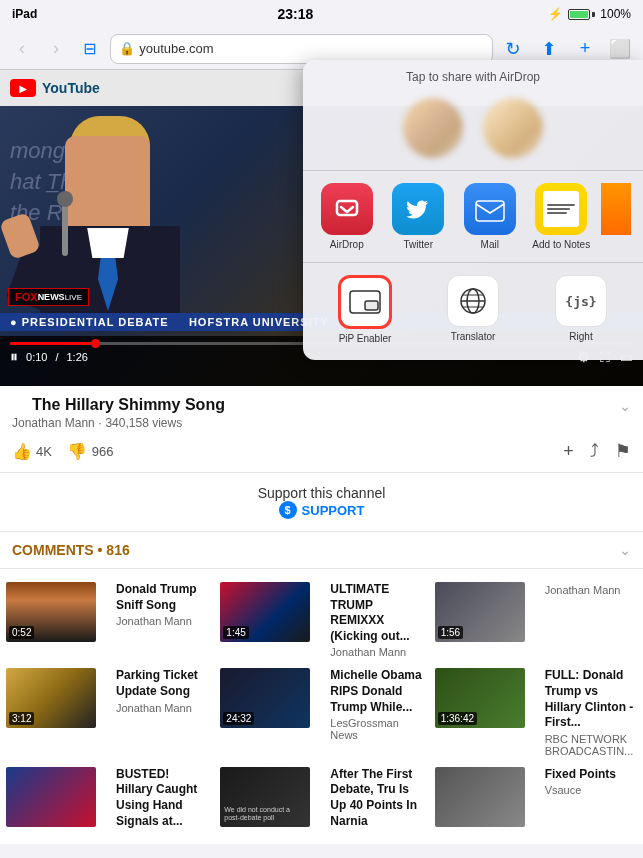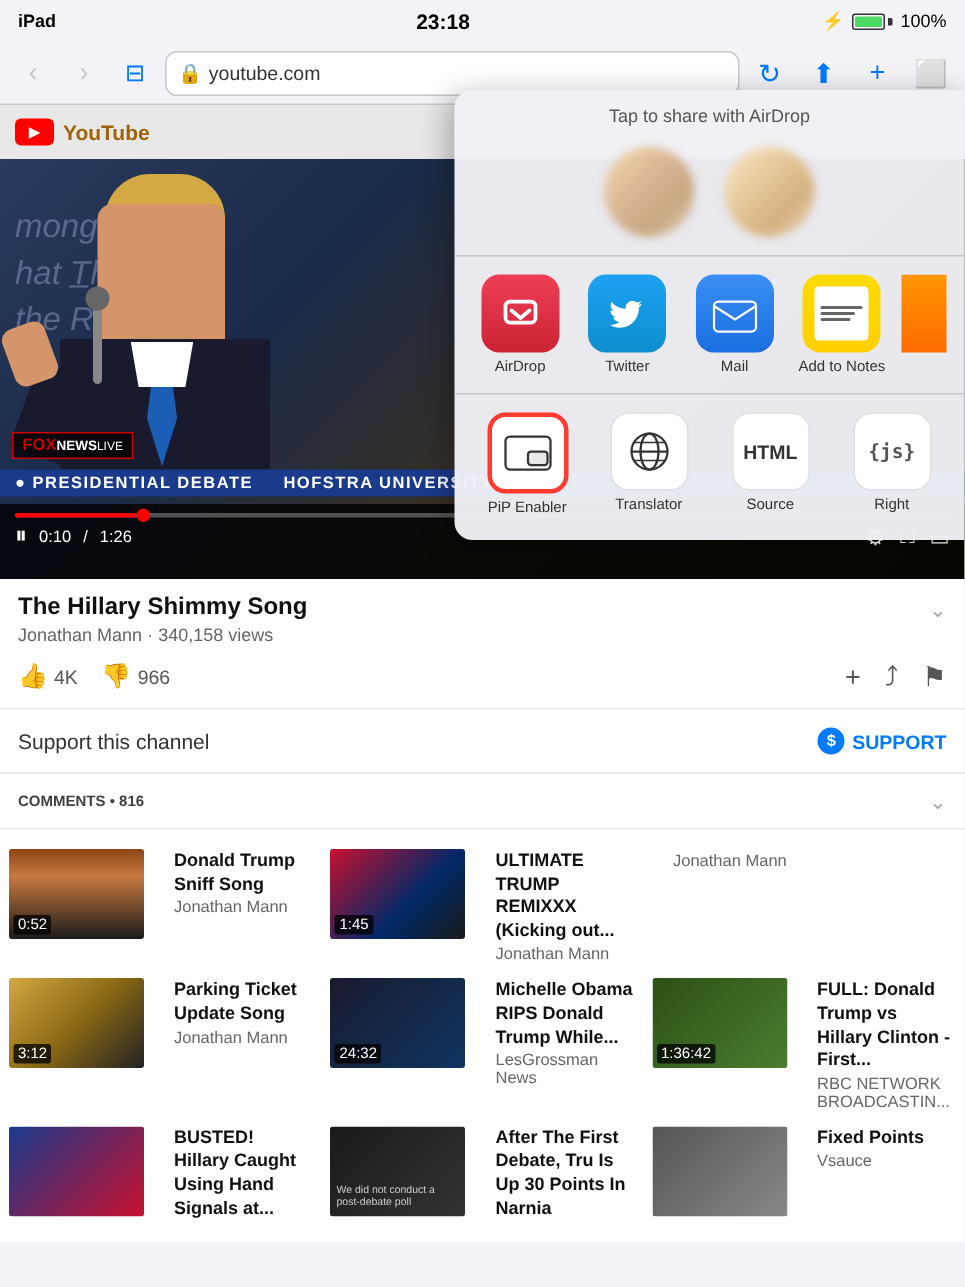--- a/index.html
+++ b/index.html
@@ -77,21 +77,21 @@
       gap: 6px;
       height: 36px;
     }
     .yt-logo-box {
       background: #ff0000;
       border-radius: 4px;
       width: 26px; height: 18px;
       display: flex; align-items: center; justify-content: center;
     }
     .yt-logo-play { color: white; font-size: 10px; }
-    .yt-title-text { font-size: 14px; font-weight: 600; color: #a16207; }
+    .yt-title-text { font-size: 14px; font-weight: 600; color: #0c4a6e; }
 
     
     .video-player {
       width: 100%;
       height: 280px;
       background: #1a1a1a;
       position: relative;
       overflow: hidden;
     }
     .video-bg {
@@ -172,21 +172,21 @@
     .ctrl-right { display: flex; align-items: center; gap: 10px; }
     .ctrl-icon { color: white; font-size: 14px; }
 
     
     .video-info {
       background: white;
       padding: 10px 12px;
       border-bottom: 1px solid #e5e5e5;
     }
     .video-title-row {
-      display: flex; justify-content: space-between; align-items: flex-start;
+      display: flex; justify-content: space-between; align-items: flex-start; margin-left: 20px;
     }
     .video-title { font-size: 16px; font-weight: 600; color: #111; }
     .chevron-down { color: #aaa; font-size: 14px; margin-top: 2px; }
     .video-meta { font-size: 12px; color: #666; margin-top: 2px; }
     .video-actions {
       display: flex; align-items: center; margin-top: 10px; gap: 16px;
     }
     .like-btn, .dislike-btn {
       display: flex; align-items: center; gap: 4px;
       color: #555; font-size: 13px; cursor: pointer;
@@ -194,40 +194,41 @@
     .like-icon, .dislike-icon { font-size: 16px; color: #555; }
     .action-spacer { flex: 1; }
     .action-icon-btn { color: #555; font-size: 18px; cursor: pointer; }
 
     
     .support-bar {
       background: white;
       display: flex; align-items: center; justify-content: space-between;
       padding: 12px 12px;
       border-bottom: 1px solid #e5e5e5;
+      flex-direction: column;
     }
     .support-text { font-size: 14px; color: #333; }
     .support-btn {
       display: flex; align-items: center; gap: 5px;
       color: #007aff; font-size: 13px; font-weight: 600; cursor: pointer;
     }
     .support-dollar {
       background: #007aff; color: white; font-size: 11px; font-weight: 700;
       width: 18px; height: 18px; border-radius: 50%;
       display: flex; align-items: center; justify-content: center;
     }
 
     
     .comments-header {
       background: white;
       display: flex; align-items: center; justify-content: space-between;
       padding: 10px 12px;
       border-bottom: 1px solid #e5e5e5;
     }
-    .comments-title { font-size: 10px; font-weight: 700; color: #404040; }
+    .comments-title { font-size: 14px; font-weight: 700; color: #a16207; }
     .comments-chevron { color: #aaa; font-size: 14px; }
 
     
     .video-list {
       background: white;
       padding: 8px 0;
     }
     .video-row {
       display: flex; gap: 0;
       width: 100%;
@@ -513,20 +514,24 @@
       <div class="thumb thumb-bg-2">
         <div style="width:100%;height:100%;background:linear-gradient(135deg,#c8102e 0%,#002868 60%,#1a1a1a 100%);"></div>
         <div class="duration-badge">1:45</div>
       </div>
       <div class="video-item-info">
         <div class="video-item-title">ULTIMATE TRUMP REMIXXX (Kicking out...</div>
         <div class="video-item-channel">Jonathan Mann</div>
       </div>
     </div>
     <div class="video-item">
+      <div class="thumb thumb-bg-3">
+        <div style="width:100%;height:100%;background:linear-gradient(135deg,#4a4a5a 0%,#888 100%);"></div>
+        <div class="duration-badge">1:56</div>
+      </div>
       <div class="video-item-info">
         <div class="video-item-channel">Jonathan Mann</div>
       </div>
     </div>
   </div>
 
   <div class="video-row">
     <div class="video-item">
       <div class="thumb thumb-bg-4">
         <div style="width:100%;height:100%;background:linear-gradient(135deg,#d4a843 0%,#8B6914 50%,#222 100%);"></div>
@@ -569,21 +574,21 @@
         <div class="video-item-channel"></div>
       </div>
     </div>
     <div class="video-item">
       <div class="thumb thumb-bg-8">
         <div style="width:100%;height:100%;background:linear-gradient(135deg,#1a1a1a 0%,#333 100%); display:flex; align-items:flex-end; padding:4px;">
           <span style="color:#ccc;font-size:7px;line-height:1.2;">We did not conduct a post-debate poll</span>
         </div>
       </div>
       <div class="video-item-info">
-        <div class="video-item-title">After The First Debate, Tru Is Up 30 Points In Narnia</div>
+        <div class="video-item-title">After The First Debate, Tru Is Up 40 Points In Narnia</div>
         <div class="video-item-channel"></div>
       </div>
     </div>
     <div class="video-item">
       <div class="thumb thumb-bg-9">
         <div style="width:100%;height:100%;background:linear-gradient(135deg,#555 0%,#888 100%);"></div>
       </div>
       <div class="video-item-info">
         <div class="video-item-title">Fixed Points</div>
         <div class="video-item-channel">Vsauce</div>
@@ -676,26 +681,20 @@
           <circle cx="16" cy="16" r="12" stroke="#333" stroke-width="1.5"></circle>
           <ellipse cx="16" cy="16" rx="6" ry="12" stroke="#333" stroke-width="1.5"></ellipse>
           <line x1="4" y1="16" x2="28" y2="16" stroke="#333" stroke-width="1.5"></line>
           <line x1="6" y1="10" x2="26" y2="10" stroke="#333" stroke-width="1"></line>
           <line x1="6" y1="22" x2="26" y2="22" stroke="#333" stroke-width="1"></line>
         </svg>
       </div>
       <span class="share-app-label">Translator</span>
     </div>
 
-    <div class="share-app">
-      <div class="share-app-icon icon-source" style="background: white; border: 1px solid #e0e0e0; border-radius:12px; width:52px; height:52px; display:flex; align-items:center; justify-content:center;">
-        <span class="source-text">HTML</span>
-      </div>
-      <span class="share-app-label">Source</span>
-    </div>
 
     <div class="share-app">
       <div class="share-app-icon icon-jsview" style="background: white; border: 1px solid #e0e0e0; border-radius:12px; width:52px; height:52px; display:flex; align-items:center; justify-content:center;">
         <span style="font-size:13px; font-weight:700; color:#555; font-family:monospace;">{js}</span>
       </div>
       <span class="share-app-label">Right</span>
     </div>
   </div>
 </div>
 

